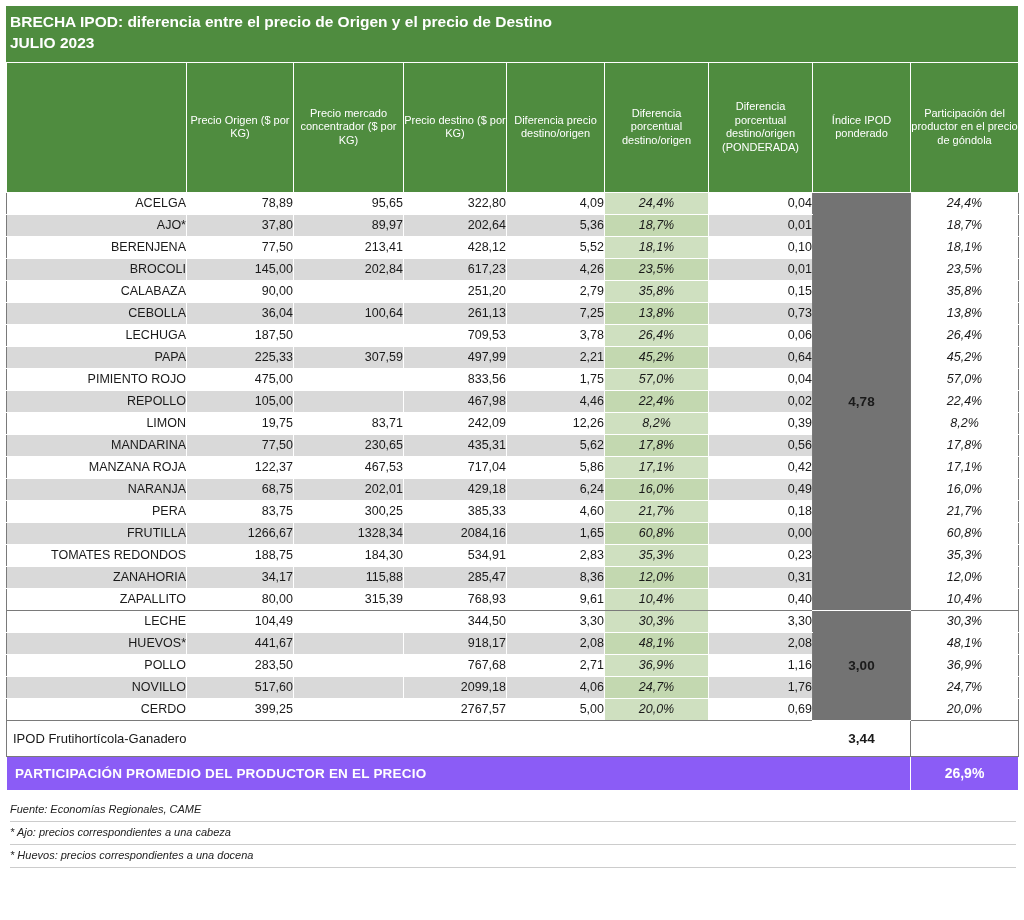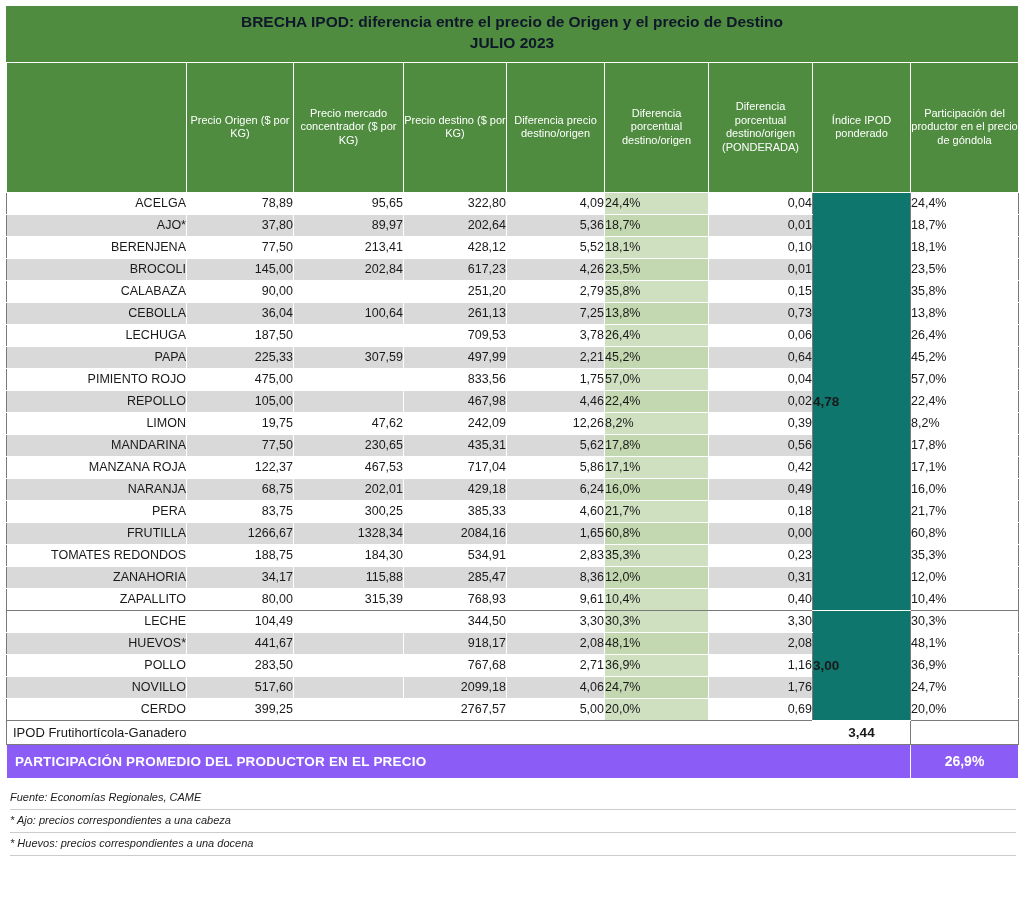--- a/index.html
+++ b/index.html
@@ -2,22 +2,21 @@
 <html><head>
 <meta charset="utf-8">
 <style>
   html,body{margin:0;padding:0;background:#ffffff;}
   body{width:1024px;height:920px;font-family:"Liberation Sans",sans-serif;color:#1a1a1a;}
   .sheet{width:1024px;height:920px;position:relative;box-sizing:border-box;padding:0;}
   
   .title-bar{
     margin:6px 6px 0 6px;
     background:#4f8c3f;
-    color:#0f172a;
-    text-align:center;
+    color:#ffffff;
     font-weight:bold;
     font-size:15.5px;
     line-height:1.35;
     padding:6px 4px 8px 4px;
     box-sizing:border-box;
   }
   table.ipod{
     border-collapse:collapse;
     table-layout:fixed;
     margin:0 6px;
@@ -51,40 +50,41 @@
     border-left:1px solid #ffffff;
     border-right:1px solid #ffffff;
   }
   .name{
     text-align:right;
     padding-left:6px;
     font-size:12.5px;
     border-left:1px solid #7a7a7a !important;
   }
   .num{text-align:right;padding-right:12px;font-size:12.5px;}
-  .pct{font-size:12.5px;}
+  .pct{text-align:center;font-size:12.5px;font-style:italic;}
   .rowA .name,.rowA .num{background:#ffffff;}
   .rowB .name,.rowB .num{background:#d9d9d9;}
   .green-a{background:#cfe0c0;}
   .green-b{background:#c3d8b0;}
   td.idx{
-    background:#0f766e;
+    background:#737373;
+    text-align:center;
     font-weight:bold;
     font-size:13.5px;
     border-left:1px solid #7a7a7a !important;
     border-right:1px solid #7a7a7a !important;
   }
   
   .sec-top td{border-top:1px solid #7a7a7a !important;}
   .lastrow td{border-bottom:1px solid #7a7a7a !important;}
   .g-left{border-left:1px solid #7a7a7a !important;}
   .g-right{border-right:1px solid #7a7a7a !important;}
   
   tr.total td{
-    height:24px;
+    height:36px;
     background:#ffffff;
     font-size:13px;
     border-bottom:1px solid #7a7a7a !important;
   }
   tr.total td.label{
     text-align:left;padding-left:6px;border-left:1px solid #7a7a7a !important;
   }
   tr.total td.blankcell{border:1px solid #ffffff;}
   tr.total td.valcell{
     text-align:center;font-weight:bold;font-size:13.5px;
@@ -238,21 +238,21 @@
           <td class="num"></td>
           <td class="num">467,98</td>
           <td class="num">4,46</td>
           <td class="pct green-b g-left">22,4%</td>
           <td class="num green-b g-right">0,02</td>
           <td class="pct g-right">22,4%</td>
         </tr>
         <tr class="rowA">
           <td class="name">LIMON</td>
           <td class="num">19,75</td>
-          <td class="num">47,62</td>
+          <td class="num">83,71</td>
           <td class="num">242,09</td>
           <td class="num">12,26</td>
           <td class="pct green-a g-left">8,2%</td>
           <td class="num green-a g-right">0,39</td>
           <td class="pct g-right">8,2%</td>
         </tr>
         <tr class="rowB">
           <td class="name">MANDARINA</td>
           <td class="num">77,50</td>
           <td class="num">230,65</td>

